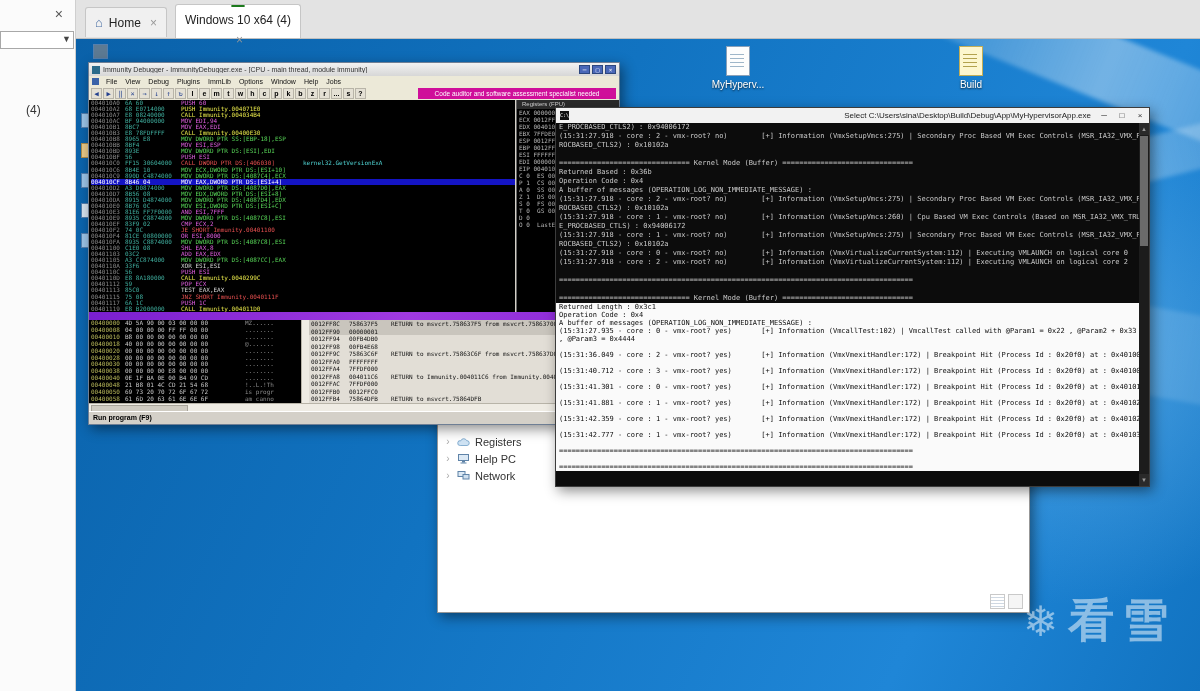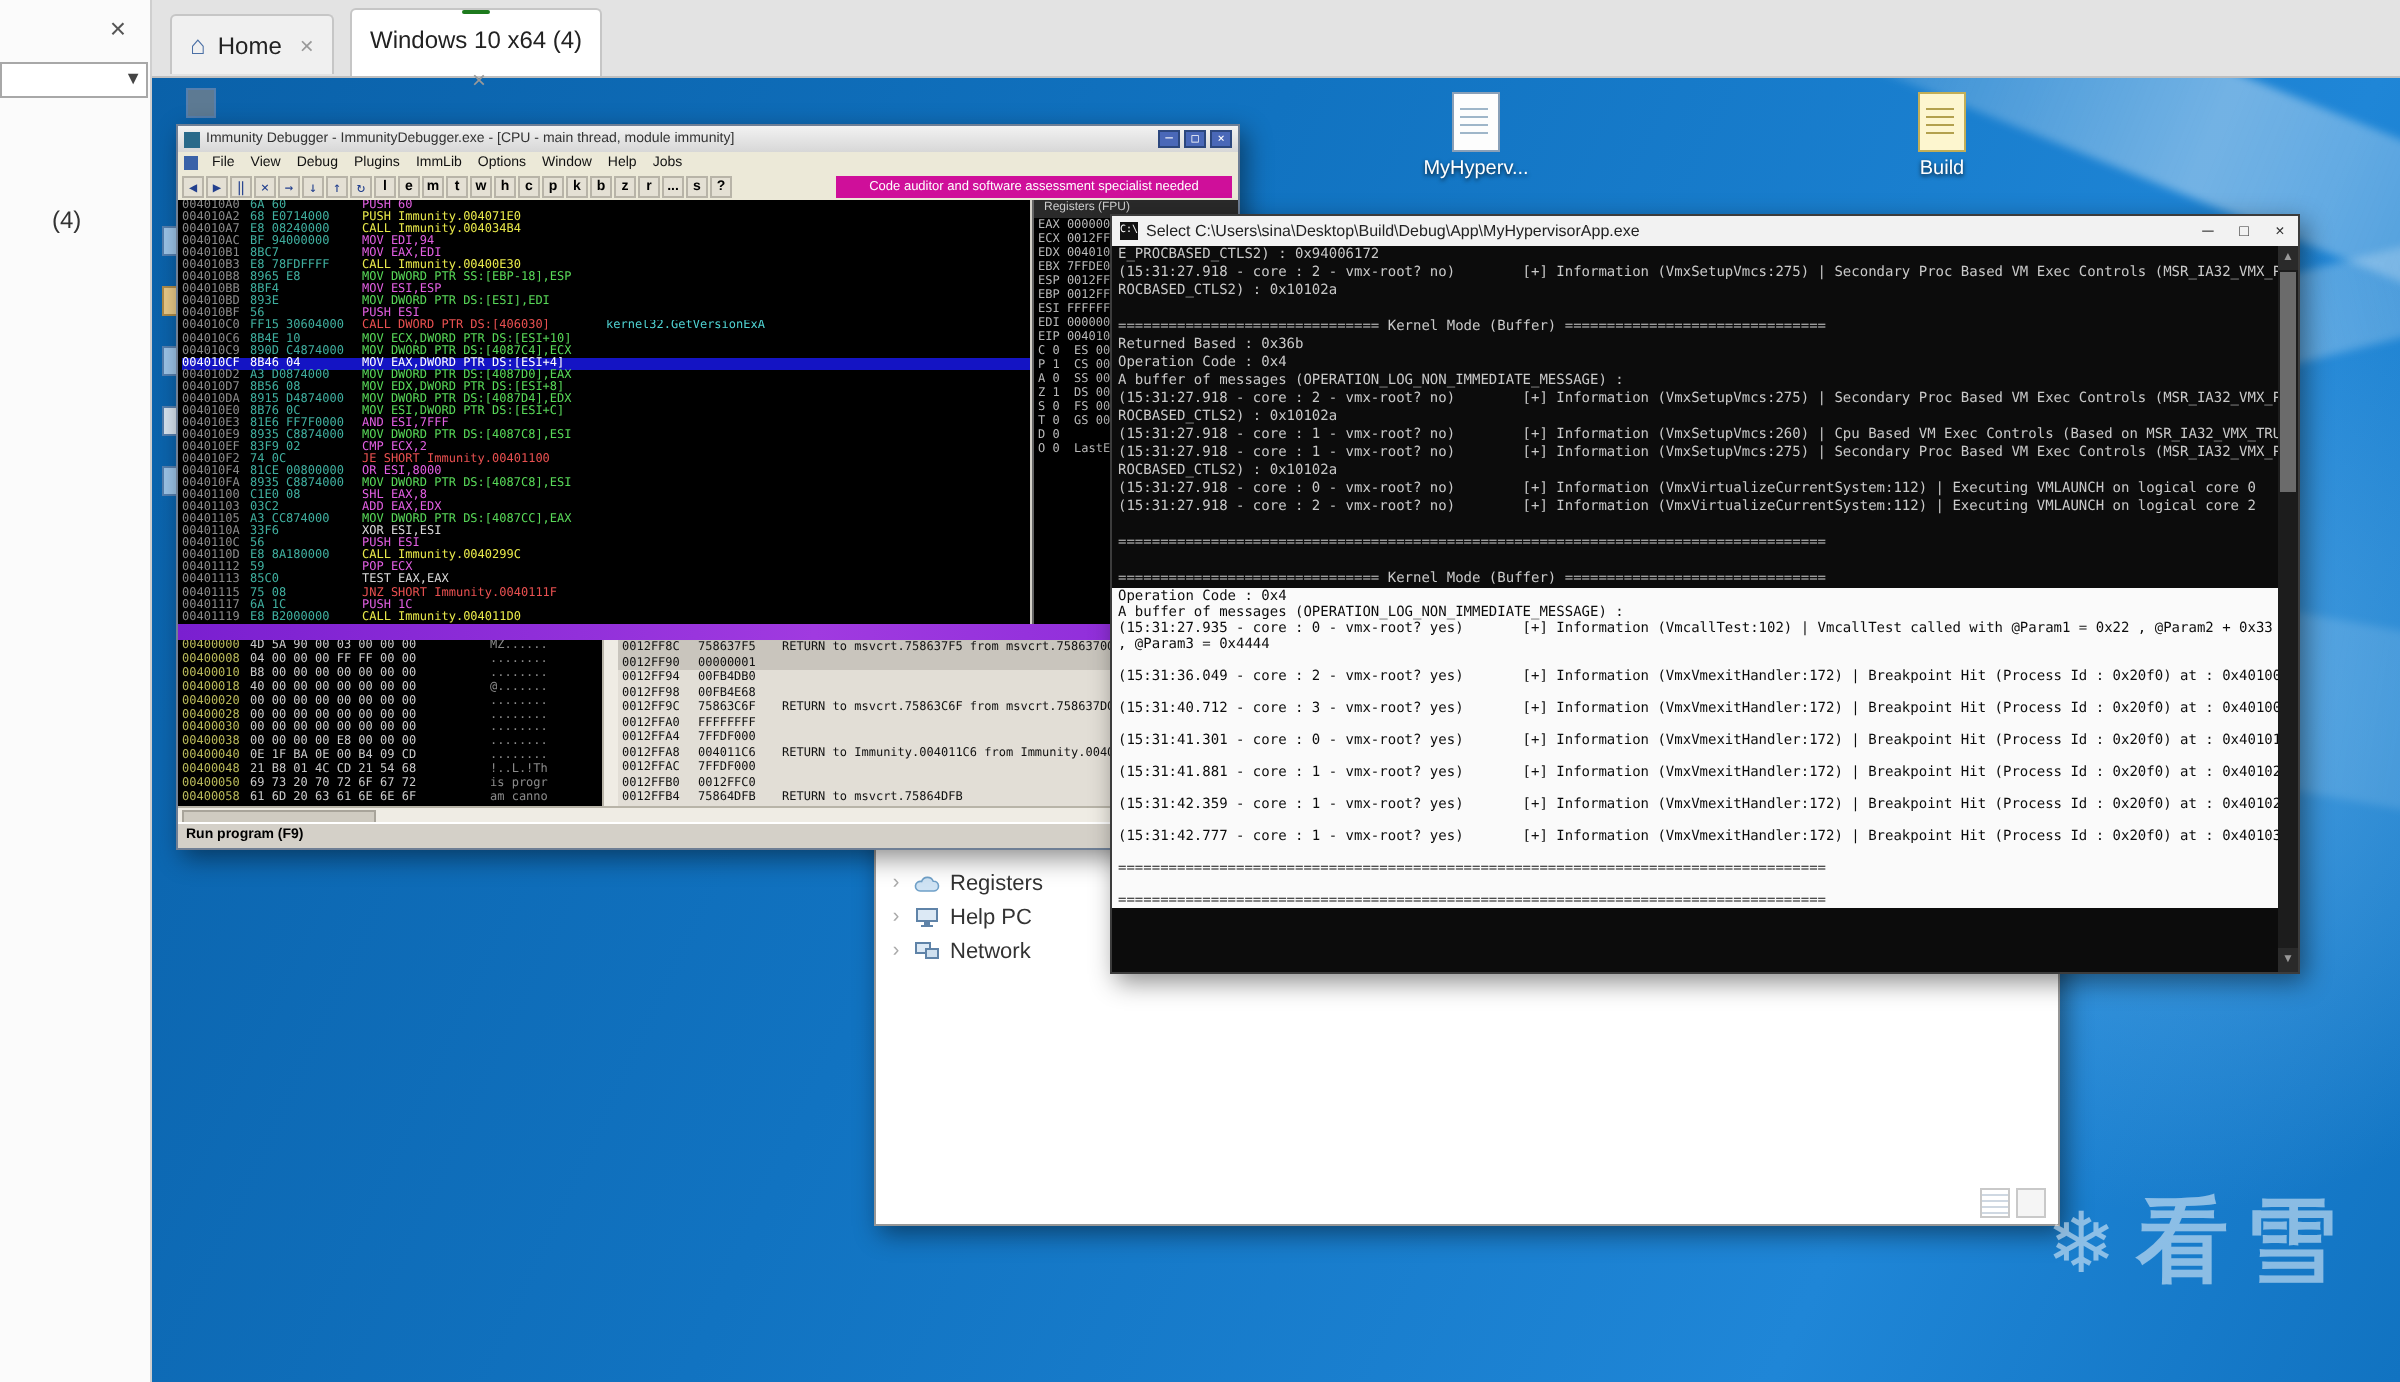--- a/index.html
+++ b/index.html
@@ -114,21 +114,21 @@
   .hsb-thumb{position:absolute;left:2px;top:1px;width:95px;height:6px;background:#cfcbc1;border:1px solid #a8a49a;}
   .dbg-status{position:absolute;left:0;right:0;bottom:0;height:12px;background:#d4d0c8;border-top:1px solid #fff;
               font-size:7px;font-weight:bold;color:#000;font-family:"Liberation Sans",sans-serif;line-height:12px;padding-left:4px;}
 
   
   .console{left:480px;top:69px;width:595px;height:380px;background:#0c0c0c;border:1px solid #3c3c3c;z-index:30;}
   .con-title{position:absolute;top:0;left:0;right:0;height:15px;background:#f2f2f2;display:flex;align-items:center;
              gap:4px;padding-left:4px;}
   .con-ico{width:9px;height:9px;background:#111;color:#fff;font-size:5px;line-height:9px;text-align:center;
            font-family:"DejaVu Sans Mono",monospace;flex:none;}
-  .con-ttext{font-size:8px;color:#222;white-space:nowrap;overflow:hidden;flex:1;}
+  .con-ttext{font-size:8px;color:#222;white-space:nowrap;overflow:hidden;flex:1;text-align:right;}
   .con-btns{display:flex;height:100%;}
   .con-btn{width:18px;text-align:center;font-size:8px;line-height:15px;color:#333;}
   .con-body{position:absolute;top:15px;left:0;right:10px;bottom:0;overflow:hidden;font-family:"DejaVu Sans Mono",monospace;}
   .con-line{font-size:7px;line-height:9px;color:#c9c9c9;white-space:pre;padding-left:3px;overflow:hidden;}
   .con-sel{background:#fafafa;}
   .con-sel .con-line{color:#0c0c0c;line-height:8px;}
   .con-scroll{position:absolute;top:15px;right:0;width:10px;bottom:0;background:#1c1c1c;}
   .con-thumb{position:absolute;top:13px;left:1px;width:8px;height:110px;background:#6b6b6b;}
   .con-arrow{position:absolute;left:0;width:10px;height:12px;color:#999;font-size:6px;text-align:center;line-height:12px;background:#2a2a2a;}
   .con-arrow.up{top:0;} .con-arrow.dn{bottom:0;}
@@ -376,30 +376,32 @@
             <div class="con-line">(15:31:27.918 - core : 2 - vmx-root? no)        [+] Information (VmxSetupVmcs:275) | Secondary Proc Based VM Exec Controls (MSR_IA32_VMX_P</div>
             <div class="con-line">ROCBASED_CTLS2) : 0x10102a</div>
             <div class="con-line">&nbsp;</div>
             <div class="con-line">=============================== Kernel Mode (Buffer) ===============================</div>
             <div class="con-line">Returned Based : 0x36b</div>
             <div class="con-line">Operation Code : 0x4</div>
             <div class="con-line">A buffer of messages (OPERATION_LOG_NON_IMMEDIATE_MESSAGE) :</div>
             <div class="con-line">(15:31:27.918 - core : 2 - vmx-root? no)        [+] Information (VmxSetupVmcs:275) | Secondary Proc Based VM Exec Controls (MSR_IA32_VMX_P</div>
             <div class="con-line">ROCBASED_CTLS2) : 0x10102a</div>
             <div class="con-line">(15:31:27.918 - core : 1 - vmx-root? no)        [+] Information (VmxSetupVmcs:260) | Cpu Based VM Exec Controls (Based on MSR_IA32_VMX_TRU</div>
+            <div class="con-line">E_PROCBASED_CTLS) : 0x94006172</div>
             <div class="con-line">(15:31:27.918 - core : 1 - vmx-root? no)        [+] Information (VmxSetupVmcs:275) | Secondary Proc Based VM Exec Controls (MSR_IA32_VMX_P</div>
             <div class="con-line">ROCBASED_CTLS2) : 0x10102a</div>
             <div class="con-line">(15:31:27.918 - core : 0 - vmx-root? no)        [+] Information (VmxVirtualizeCurrentSystem:112) | Executing VMLAUNCH on logical core 0</div>
             <div class="con-line">(15:31:27.918 - core : 2 - vmx-root? no)        [+] Information (VmxVirtualizeCurrentSystem:112) | Executing VMLAUNCH on logical core 2</div>
             <div class="con-line">&nbsp;</div>
             <div class="con-line">====================================================================================</div>
             <div class="con-line">&nbsp;</div>
             <div class="con-line">=============================== Kernel Mode (Buffer) ===============================</div>
           </div>
         <div class="con-sel">
+            <div class="con-line">Returned Length : 0x3c1</div>
             <div class="con-line">Operation Code : 0x4</div>
             <div class="con-line">A buffer of messages (OPERATION_LOG_NON_IMMEDIATE_MESSAGE) :</div>
             <div class="con-line">(15:31:27.935 - core : 0 - vmx-root? yes)       [+] Information (VmcallTest:102) | VmcallTest called with @Param1 = 0x22 , @Param2 + 0x33</div>
             <div class="con-line">, @Param3 = 0x4444</div>
             <div class="con-line">&nbsp;</div>
             <div class="con-line">(15:31:36.049 - core : 2 - vmx-root? yes)       [+] Information (VmxVmexitHandler:172) | Breakpoint Hit (Process Id : 0x20f0) at : 0x401004</div>
             <div class="con-line">&nbsp;</div>
             <div class="con-line">(15:31:40.712 - core : 3 - vmx-root? yes)       [+] Information (VmxVmexitHandler:172) | Breakpoint Hit (Process Id : 0x20f0) at : 0x40100b</div>
             <div class="con-line">&nbsp;</div>
             <div class="con-line">(15:31:41.301 - core : 0 - vmx-root? yes)       [+] Information (VmxVmexitHandler:172) | Breakpoint Hit (Process Id : 0x20f0) at : 0x401015</div>

